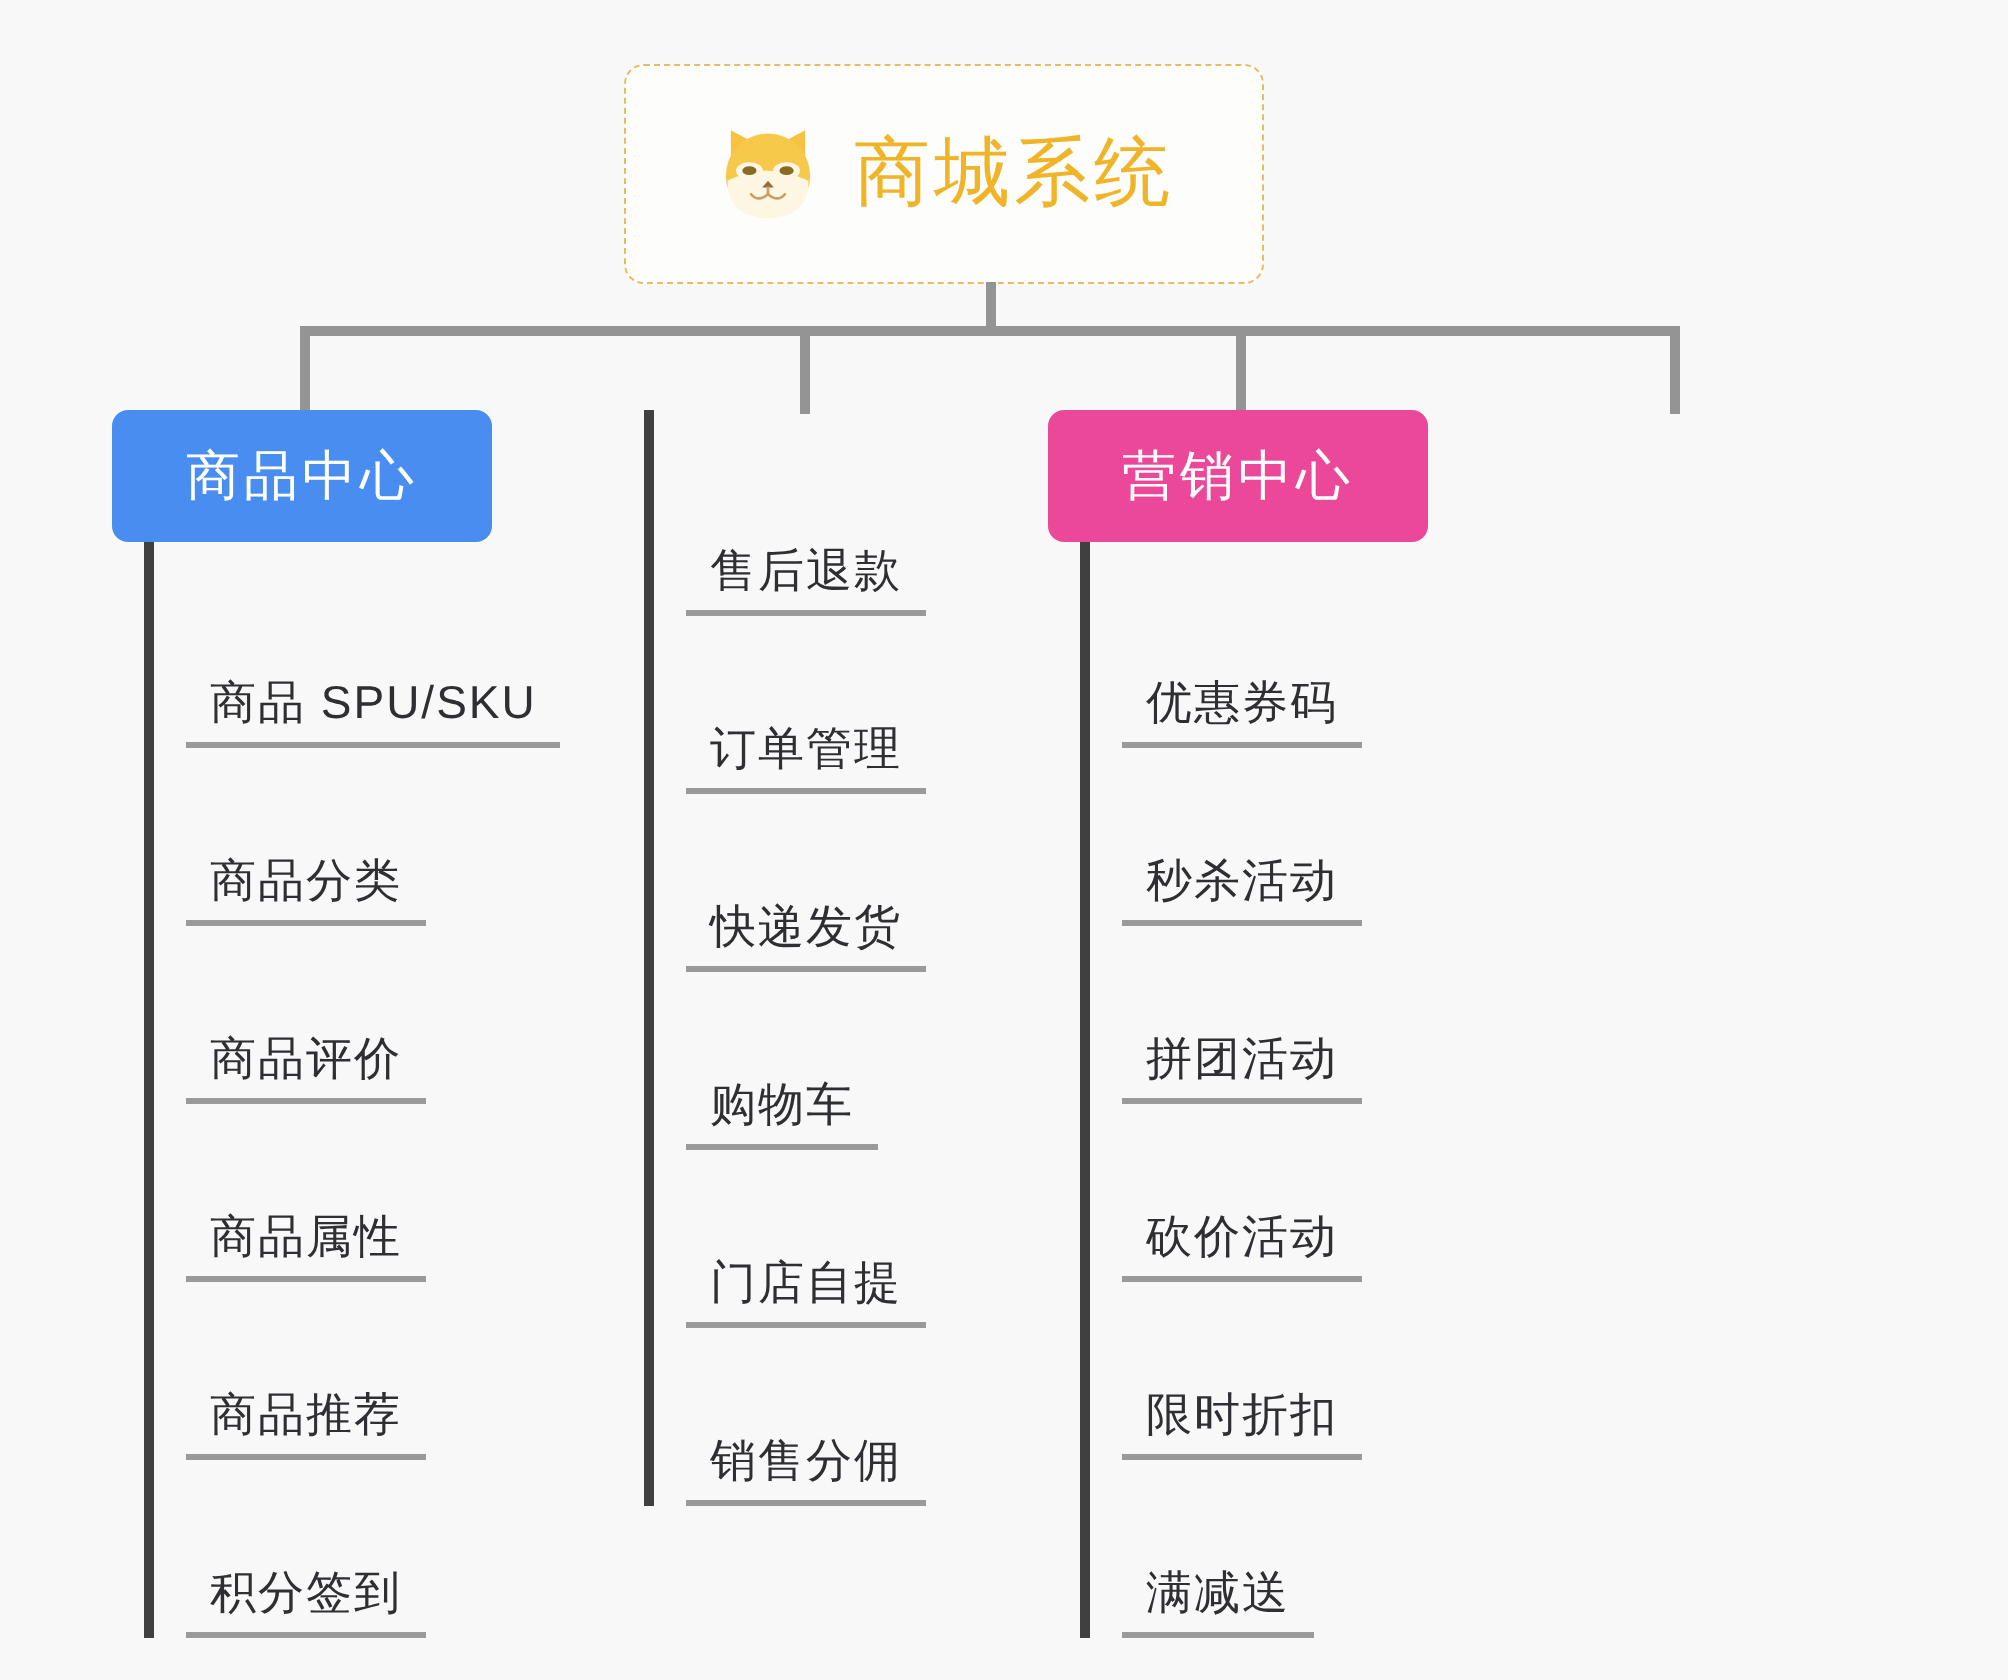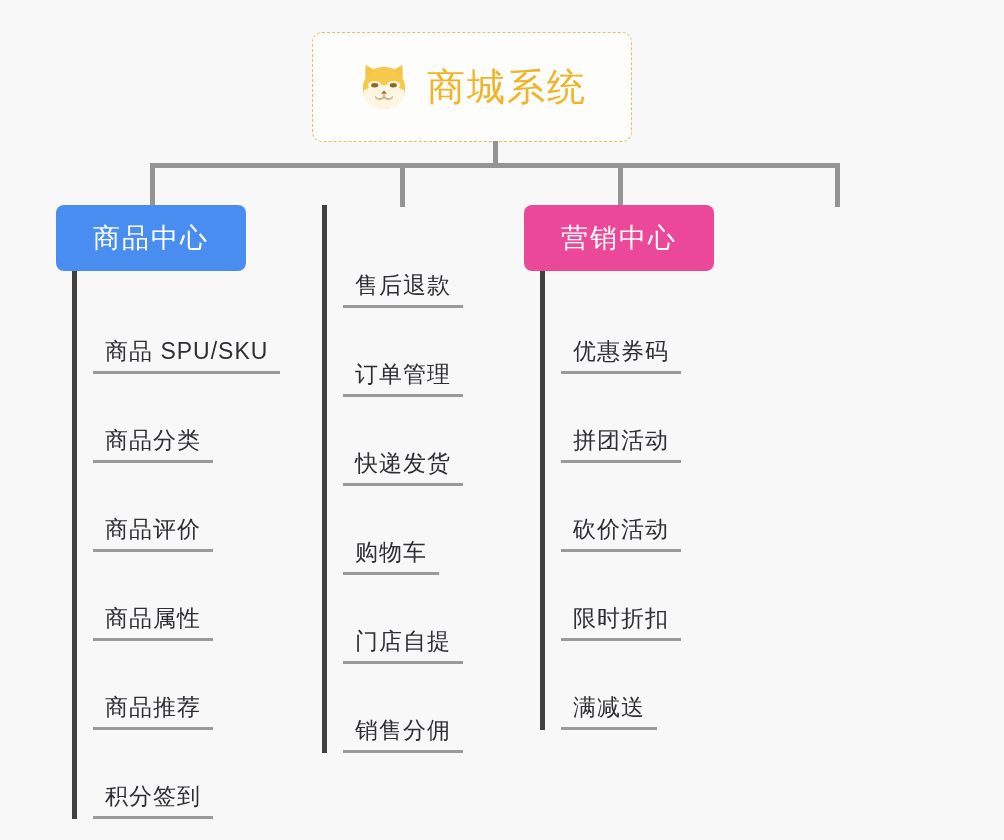--- a/index.html
+++ b/index.html
@@ -208,20 +208,23 @@
 
   <div class="column" style="left:524px">
     <div class="cat-header" style="background: #ec4899;">
       <span>营销中心</span>
     </div>
     <div class="leaf-list">
       <div class="leaf-item">
           <span class="leaf-label">优惠券码</span>
         </div>
       <div class="leaf-item">
+          <span class="leaf-label">秒杀活动</span>
+        </div>
+      <div class="leaf-item">
           <span class="leaf-label">拼团活动</span>
         </div>
       <div class="leaf-item">
           <span class="leaf-label">砍价活动</span>
         </div>
       <div class="leaf-item">
           <span class="leaf-label">限时折扣</span>
         </div>
       <div class="leaf-item">
           <span class="leaf-label">满减送</span>

